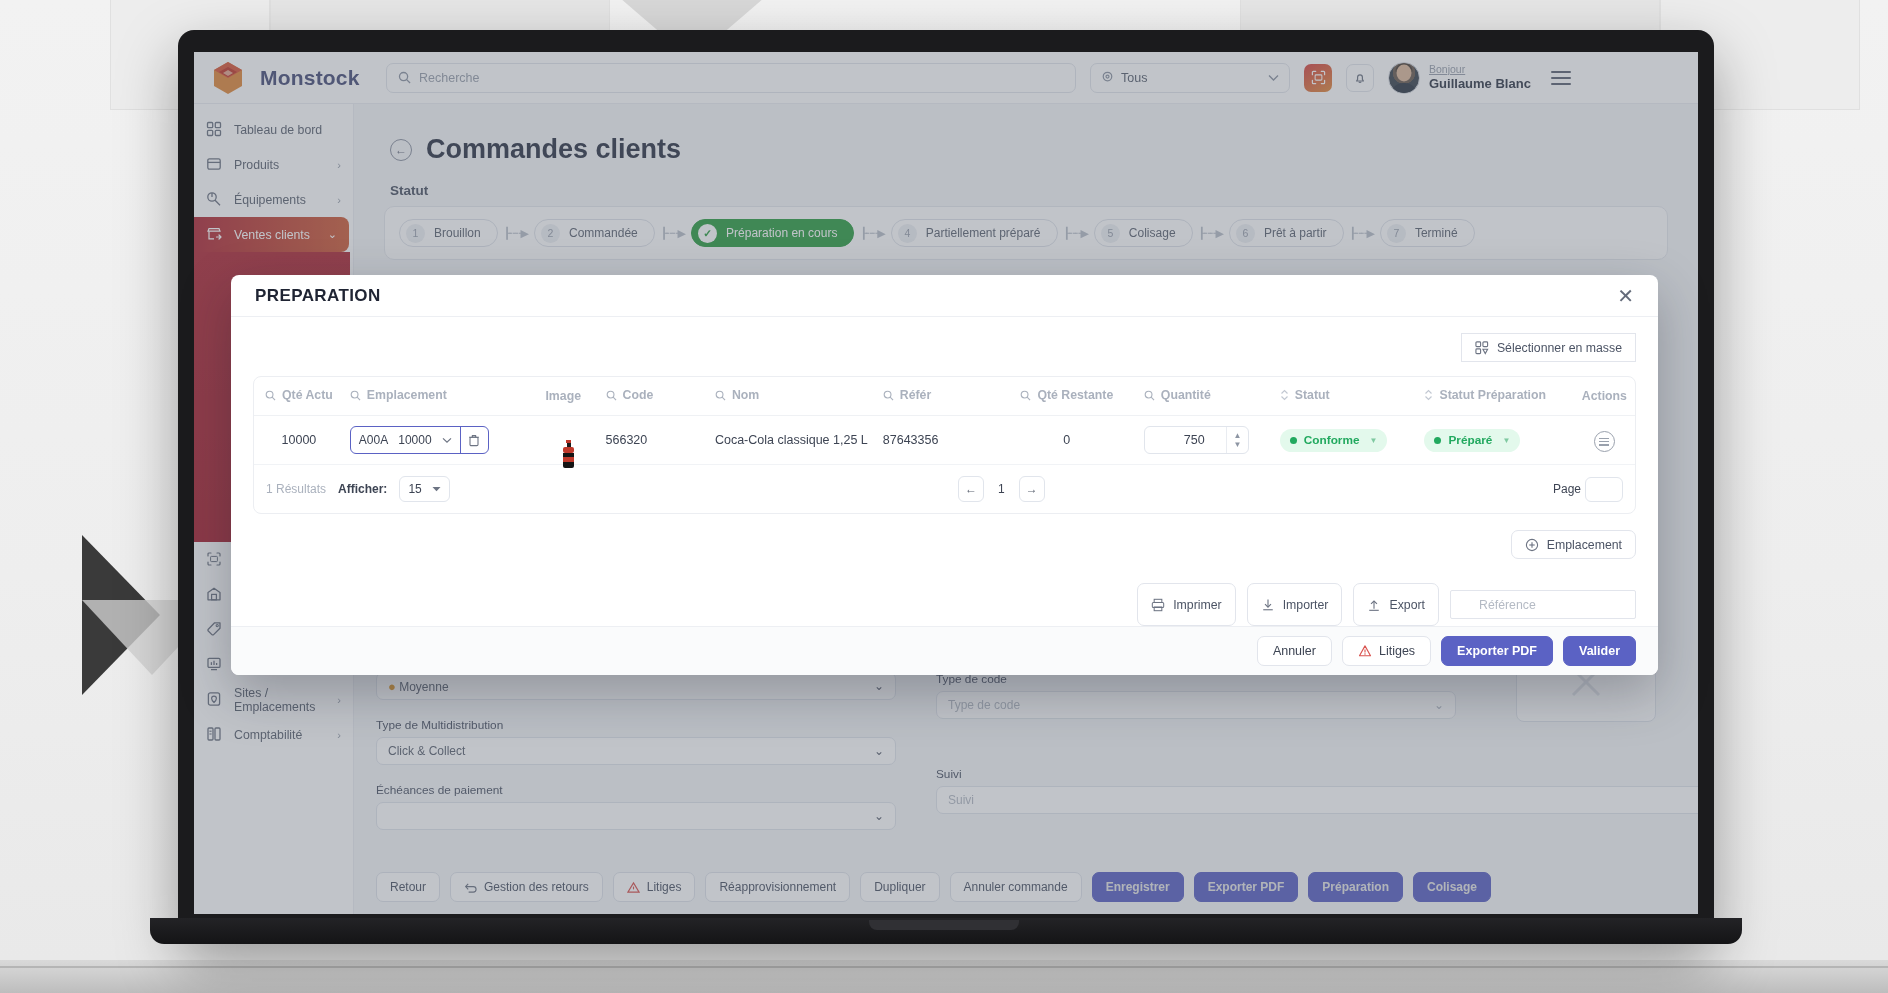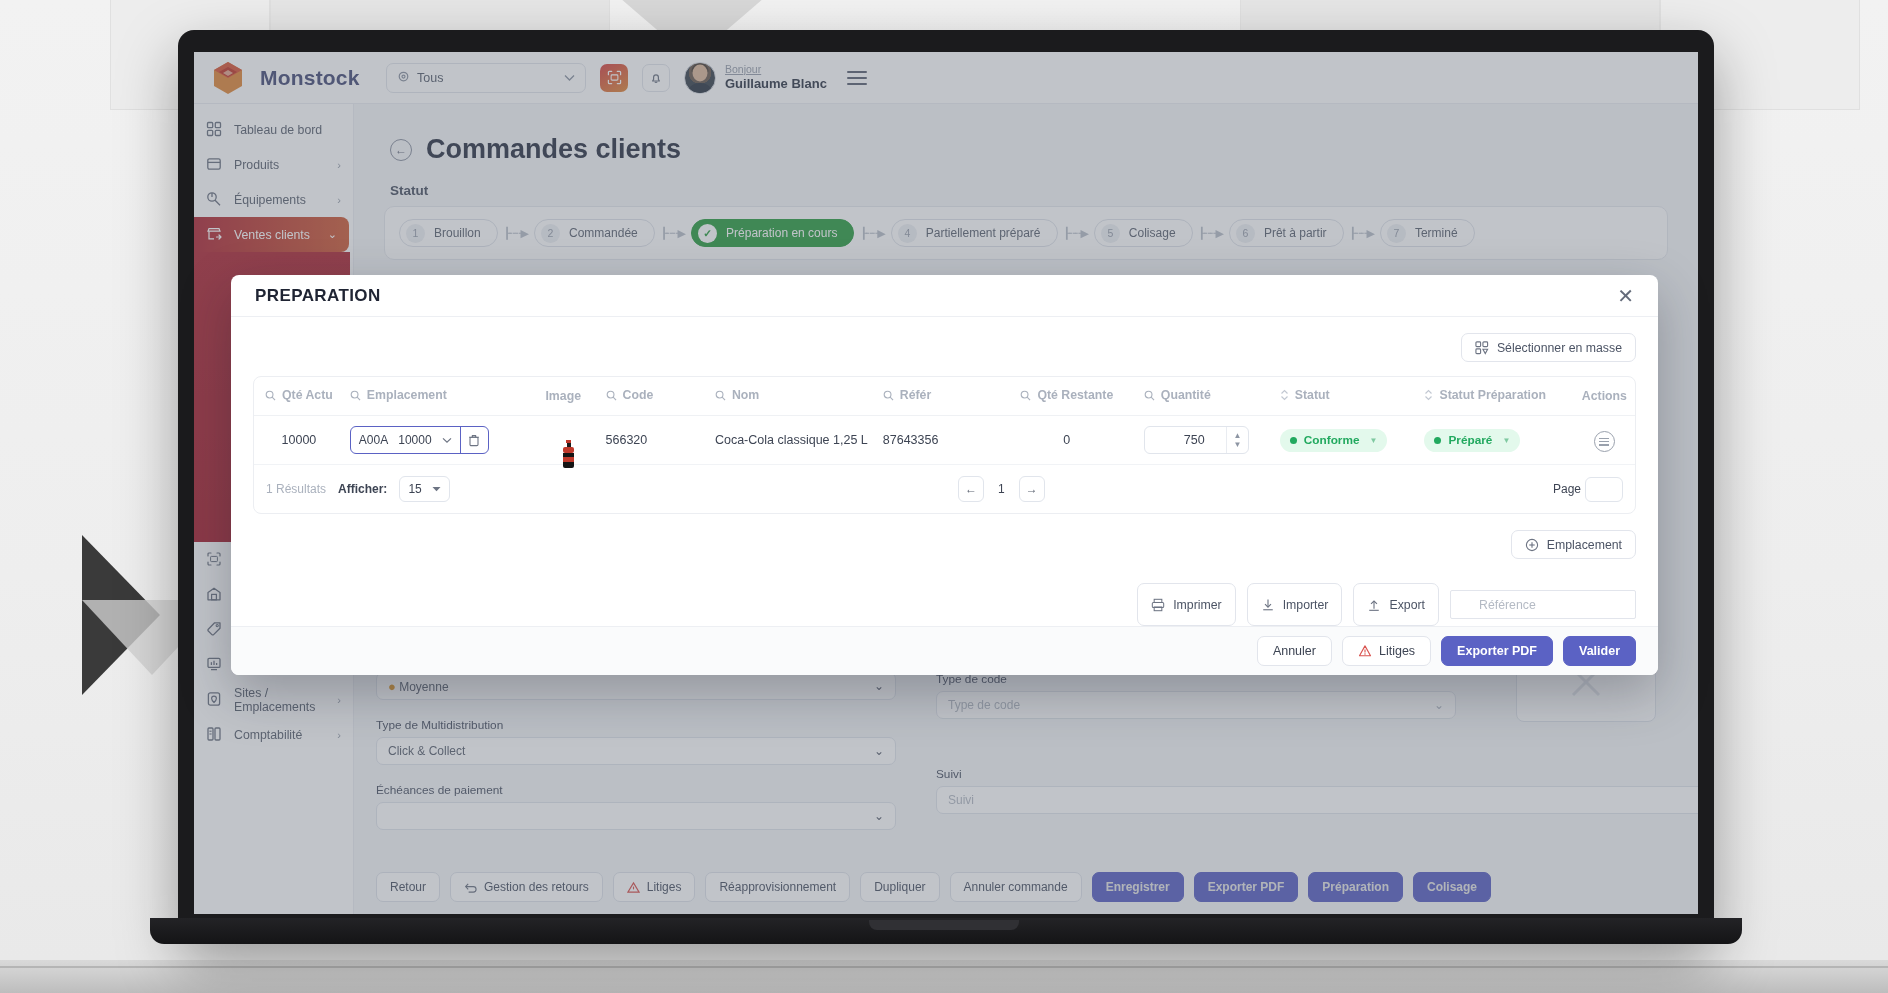--- a/index.html
+++ b/index.html
@@ -239,21 +239,21 @@
   .modal-head {
     height: 50px; display: flex; align-items: center; justify-content: space-between;
     padding: 0 24px; border-bottom: 1px solid #edeff3;
   }
   .modal-title { font-size: 17px; font-weight: 700; color: #1f2433; letter-spacing: .4px; }
   .modal-close { font-size: 20px; color: #646b7a; line-height: 1; }
   .modal-body { flex: 1; padding: 16px 22px 0 22px; position: relative; }
 
   .bulk-row { display: flex; justify-content: flex-end; margin-bottom: 14px; }
   .bulk-btn {
-    height: 29px; border: 1px solid #e2e5ec; border-radius: 7px; background: #fff;
+    height: 29px; border: 1px solid #e2e5ec; border-radius: 0; background: #fff;
     display: flex; align-items: flex-end; gap: 8px; padding: 6px 13px;
     font-size: 12.3px; color: #4c5465;
   }
 
   .table-card {
     border: 1px solid #eceef2; border-radius: 8px; overflow: hidden; background:#fff;
   }
   table { width: 100%; border-collapse: collapse; }
   thead th {
     font-size: 12.3px; font-weight: 700; color: #aab1bd; text-align: left;
@@ -399,20 +399,29 @@
             <svg viewBox="0 0 32 34" width="32" height="34">
               <polygon points="16,1 30,9 30,25 16,33 2,25 2,9" fill="#e08a3c"></polygon>
               <polygon points="16,1 30,9 16,17 2,9" fill="#d9573b"></polygon>
               <polygon points="16,6 25,11 16,16 7,11" fill="#c0392b"></polygon>
               <polygon points="16,9 21,12 16,15 11,12" fill="#f0c9b0" opacity=".75"></polygon>
             </svg>
           </span>
           <span class="brand-name">Monstock</span>
         </div>
 
+        <div class="search-box">
+          <span>
+            <svg width="13" height="13" viewBox="0 0 14 14">
+                <circle cx="6" cy="6" r="4.4" fill="none" stroke="#8d95a3" stroke-width="1.4"></circle>
+                <line x1="9.3" y1="9.3" x2="13" y2="13" stroke="#8d95a3" stroke-width="1.4"></line>
+              </svg>
+          </span>
+          <span class="ph">Recherche</span>
+        </div>
 
         <div class="loc-select">
           <span>
             <svg width="13" height="13" viewBox="0 0 14 14">
                 <circle cx="7" cy="6" r="4.6" fill="none" stroke="#8d95a3" stroke-width="1.3"></circle>
                 <circle cx="7" cy="6" r="1.6" fill="none" stroke="#8d95a3" stroke-width="1.3"></circle>
               </svg>
           </span>
           <span class="val">Tous</span>
           <span>

